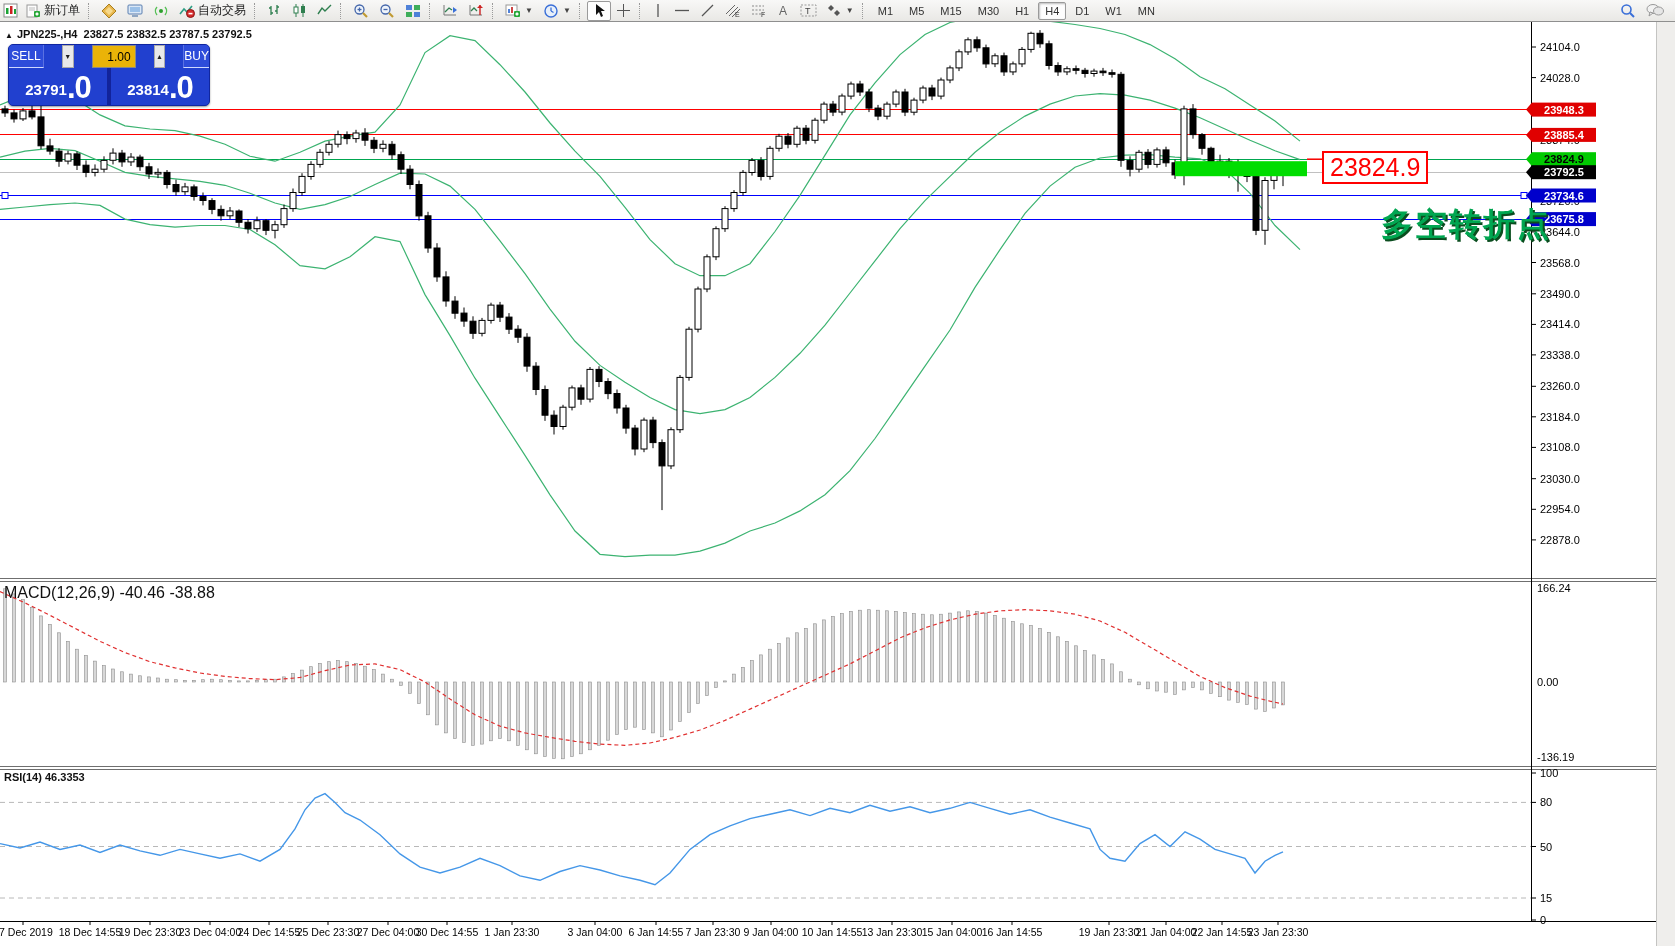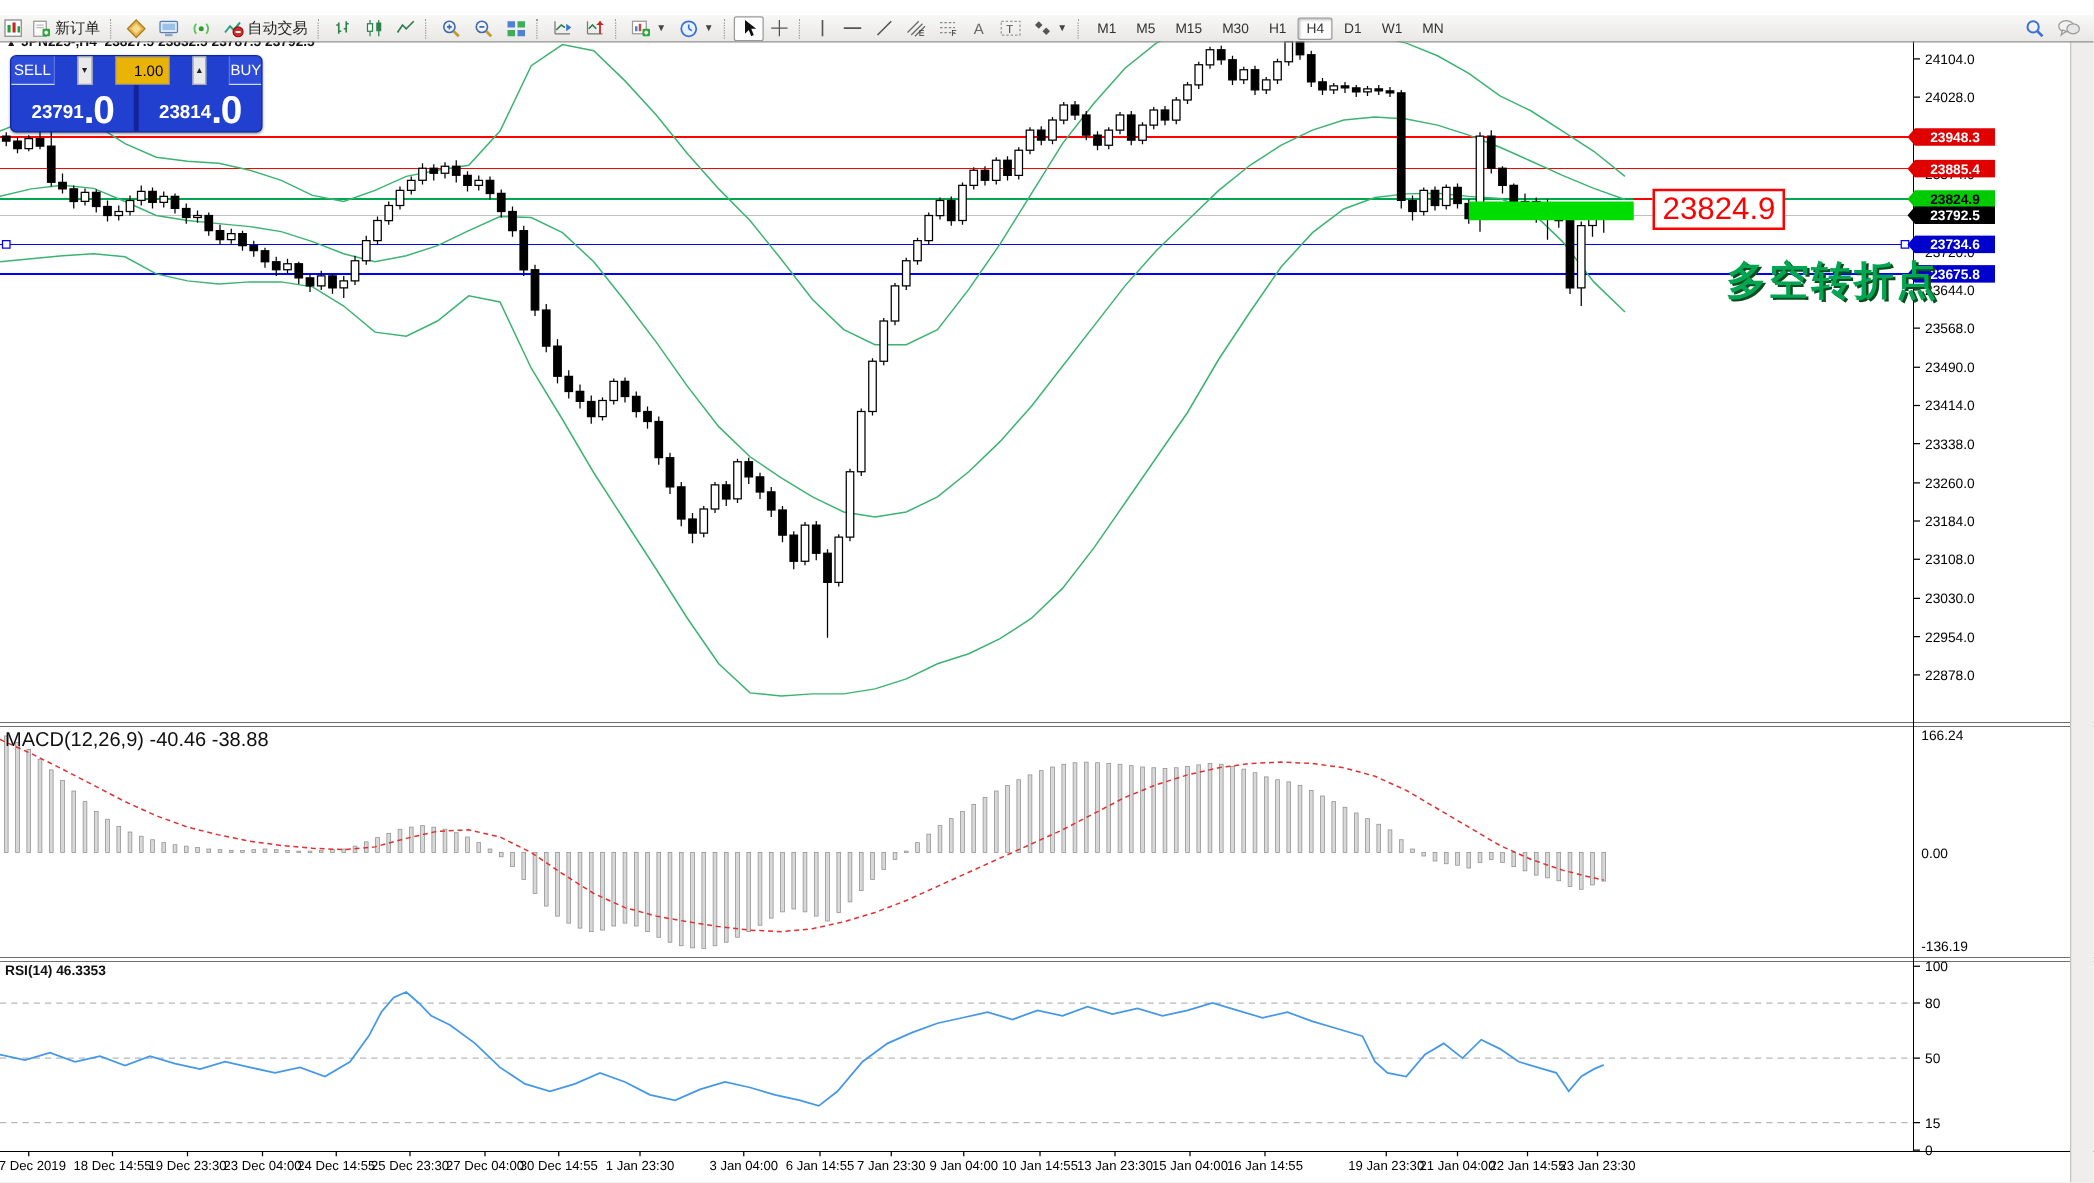--- a/index.html
+++ b/index.html
@@ -1,20 +1,20 @@
 <!DOCTYPE html>
 <html><head>
 <meta charset="utf-8">
 <style>
   html,body{margin:0;padding:0;background:#e8e8e6;}
   *{box-sizing:border-box;}
   #app{position:relative;width:1675px;height:946px;background:#fff;overflow:hidden;
        font-family:"Liberation Sans",sans-serif;}
   
-  #toolbar{position:absolute;left:0;top:12px;width:1675px;height:22px;
+  #toolbar{position:absolute;left:0;top:0;width:1675px;height:22px;
     background:linear-gradient(#f8f8f7,#e9e8e5);border-bottom:1px solid #8f8f8f;
     display:flex;align-items:center;font-size:12px;color:#222;z-index:30;}
   .tbtn{display:flex;align-items:center;gap:3px;padding:1px 4px;height:20px;border:1px solid transparent;border-radius:2px;cursor:default;}
   .handle{width:5px;height:16px;border-left:1px dotted #9a9a9a;margin:0 3px;}
   .caret{font-size:8px;color:#444;margin-left:1px;}
   .tf{padding:2px 6px;margin:0 1px;border:1px solid transparent;font-size:11px;color:#333;border-radius:2px;}
   .tf.active{background:#fdfdfd;border:1px solid #9a9a9a;box-shadow:inset 1px 1px 2px rgba(0,0,0,.25);}
   .tspacer{flex:1;}
   .ticon{display:inline-block;vertical-align:middle;}
   

